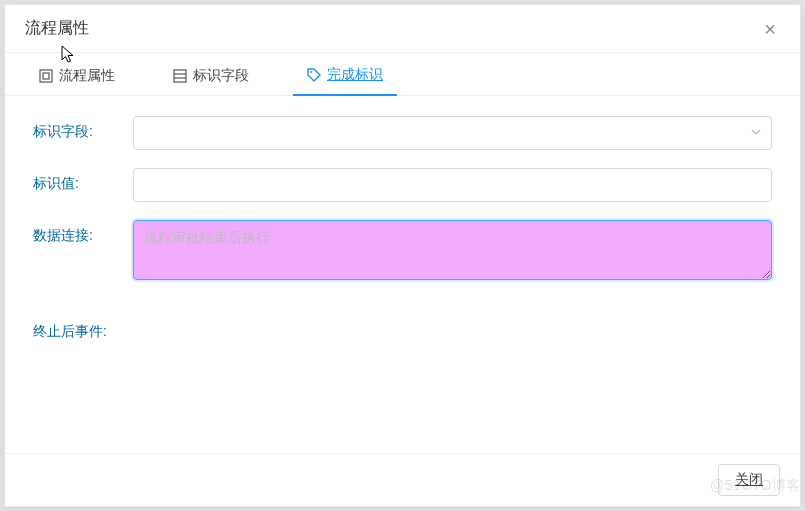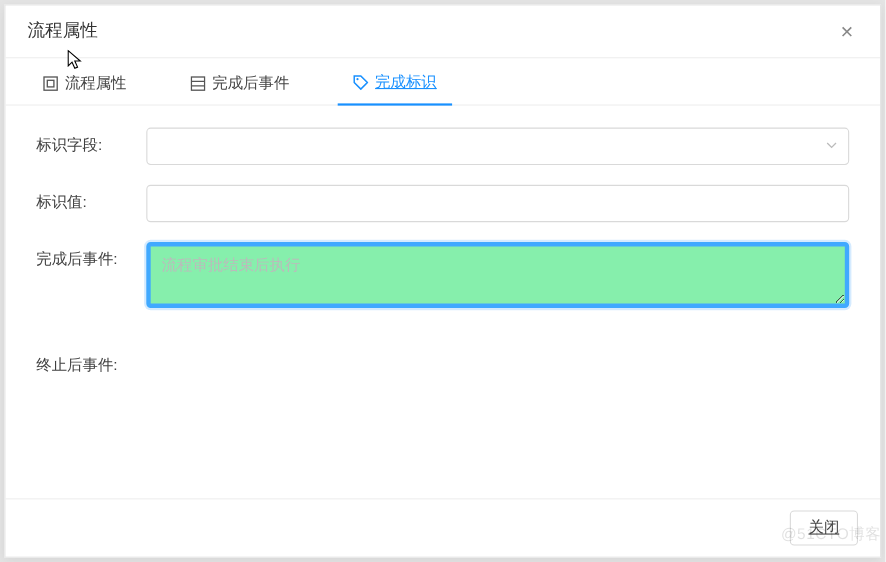--- a/index.html
+++ b/index.html
@@ -81,21 +81,21 @@
       overflow: auto;
     }
     .form-row {
       display: flex;
       align-items: flex-start;
       margin-bottom: 18px;
     }
     .form-label {
       width: 100px;
       font-size: 14px;
-      color: #404040;
+      color: #0369a1;
       padding-top: 7px;
       flex-shrink: 0;
     }
     .input-select, .input-text {
       flex: 1;
       height: 34px;
       border: 1px solid #d9d9d9;
       border-radius: 4px;
       padding: 0 10px;
       font-size: 14px;
@@ -108,25 +108,25 @@
       position: absolute;
       right: 10px;
       top: 50%;
       transform: translateY(-50%);
       color: #bbb;
       font-size: 12px;
     }
     textarea.input-area {
       flex: 1;
       height: 60px;
-      border: 4px solid #737373;
+      border: 1px solid #737373;
       border-radius: 4px;
       padding: 8px 10px;
       font-size: 14px;
-      background: #86efac;
+      background: #f0abfc;
       font-family: inherit;
       resize: both;
       color: #333;
     }
     textarea.input-area::placeholder { color: #bbb; }
     textarea.input-area.focused {
       border-color: #40a9ff;
       box-shadow: 0 0 0 2px rgba(24,144,255,0.18);
       outline: none;
     }
@@ -185,21 +185,21 @@
       <span>流程属性</span>
     </div>
     <div class="tab">
       <span class="tab-icon">
         <svg width="14" height="14" viewBox="0 0 14 14">
             <rect x="1" y="1" width="12" height="12" fill="none" stroke="#555" stroke-width="1.2"></rect>
             <line x1="1" y1="5" x2="13" y2="5" stroke="#555" stroke-width="1.2"></line>
             <line x1="1" y1="9" x2="13" y2="9" stroke="#555" stroke-width="1.2"></line>
           </svg>
       </span>
-      <span>完成后事件</span>
+      <span>标识字段</span>
     </div>
     <div class="tab active">
       <span class="tab-icon">
         <svg width="14" height="14" viewBox="0 0 14 14">
             <path d="M1 1 L7 1 L13 7 L7 13 L1 7 Z" fill="none" stroke="#1890ff" stroke-width="1.4"></path>
             <circle cx="4" cy="4" r="1" fill="#1890ff"></circle>
           </svg>
       </span>
       <span>完成标识</span>
     </div>
@@ -220,21 +220,21 @@
     </div>
 
     <div class="form-row">
       <div class="form-label">标识值:</div>
       <div class="input-text">
         <span></span>
       </div>
     </div>
 
     <div class="form-row">
-      <div class="form-label">完成后事件:</div>
+      <div class="form-label">数据连接:</div>
       <textarea class="input-area focused" placeholder="流程审批结束后执行" style=""></textarea>
     </div>
 
     <div class="form-row">
     </div>
 
     <div class="form-row">
       <div class="form-label">终止后事件:</div>
     </div>
 

